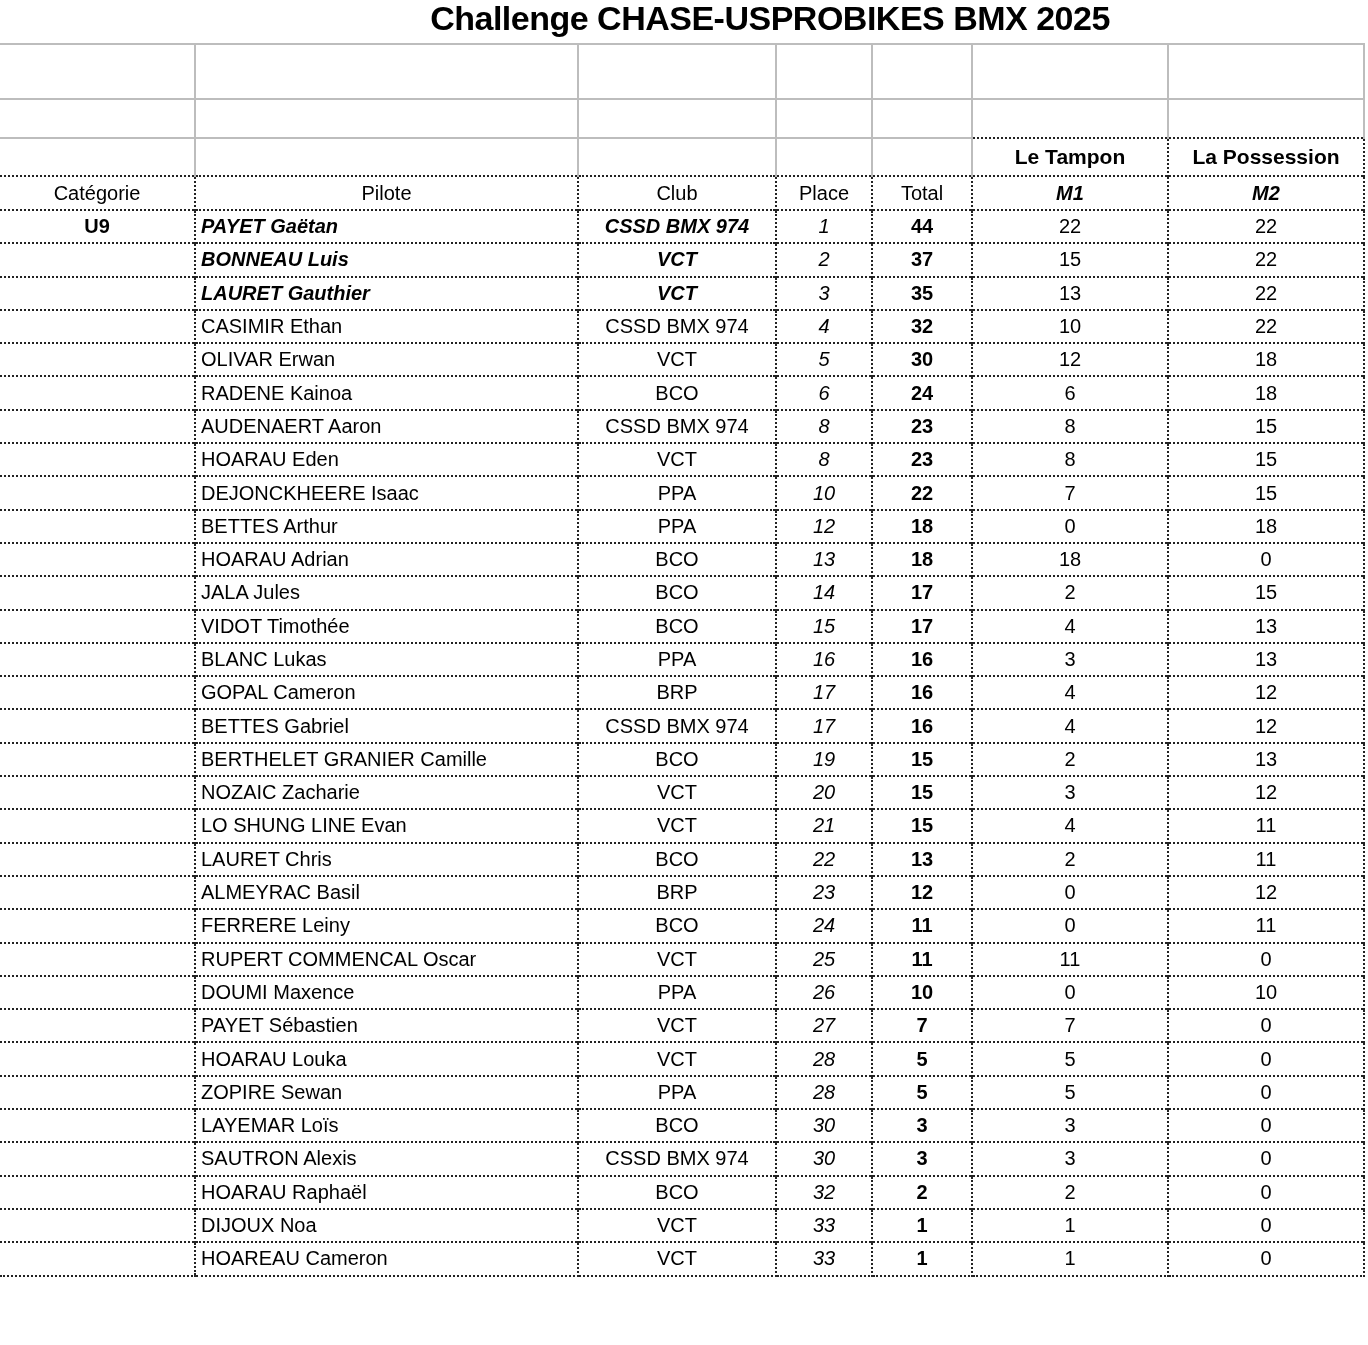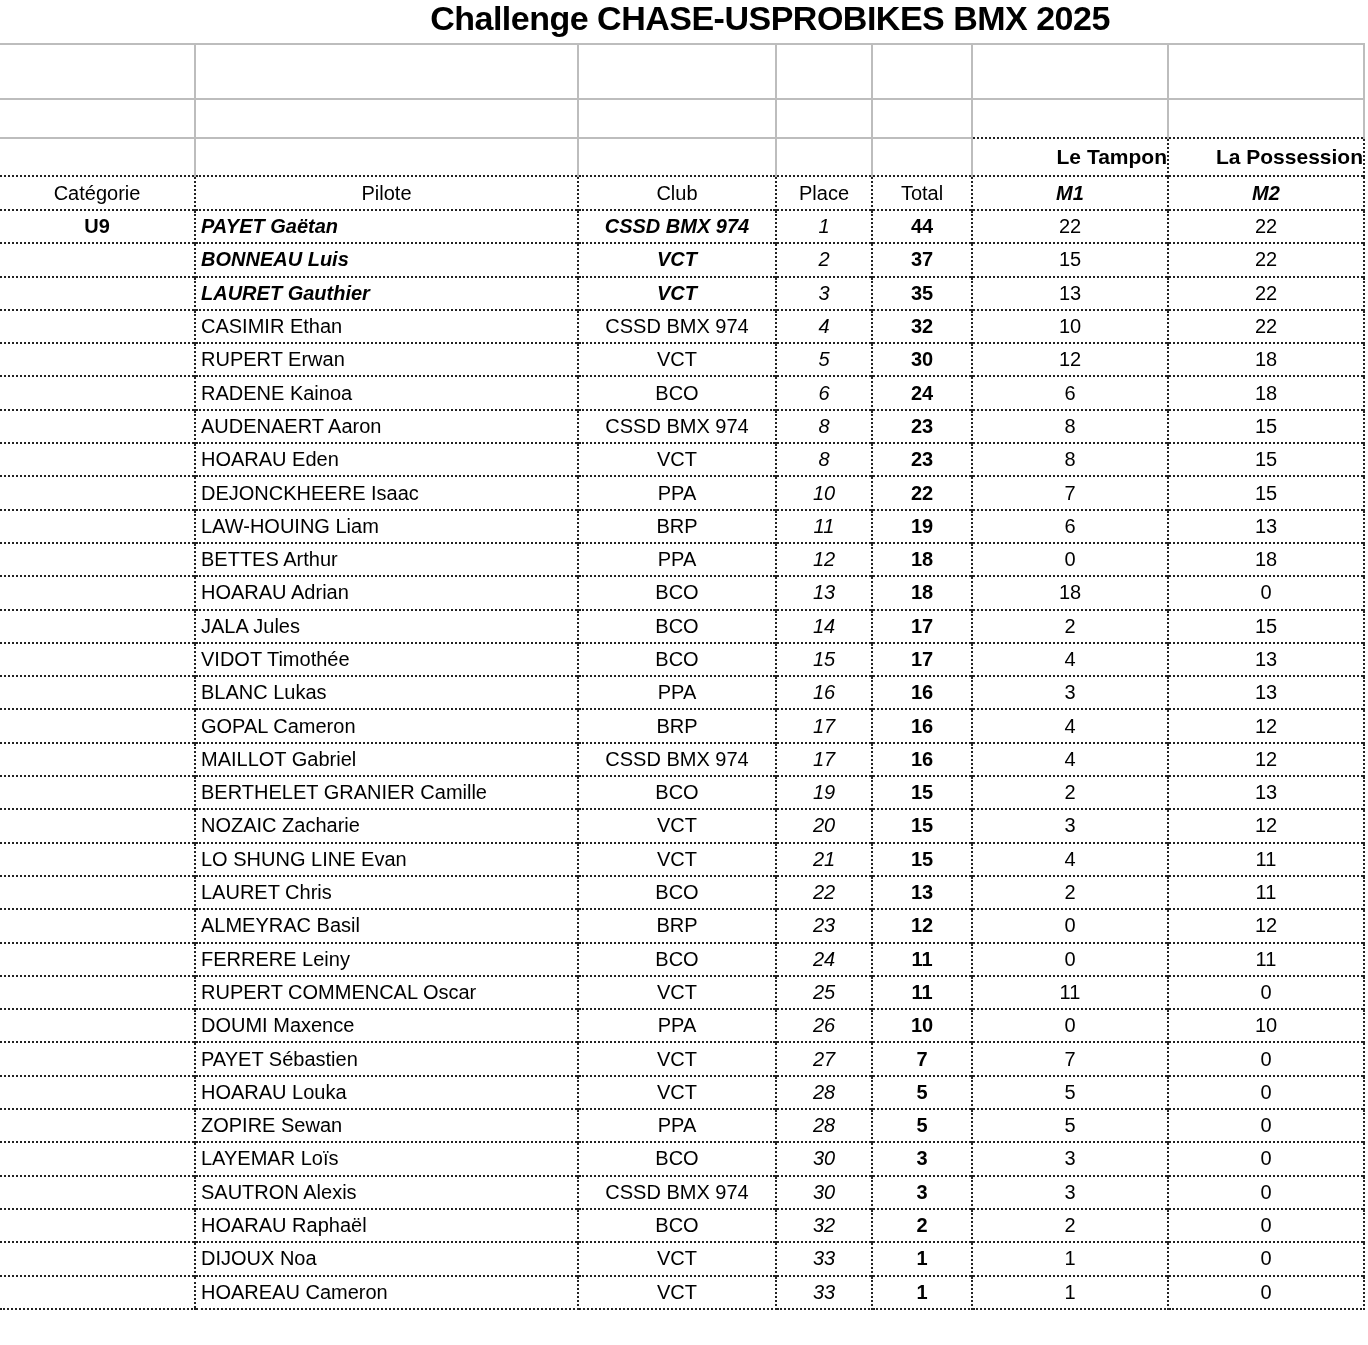--- a/index.html
+++ b/index.html
@@ -8,21 +8,21 @@
   .title { position:absolute; left:0; top:0; width:1540px; height:40px;
            text-align:center; font-weight:bold; font-size:34px; line-height:36px;
            letter-spacing:-0.5px; }
   .grid { position:absolute; left:0; top:43px; border-collapse:collapse; table-layout:fixed; }
   .grid td { padding:0; height:auto; font-size:20px; white-space:nowrap; overflow:hidden; }
   
   tr.gray td { border-top:2px solid #bdbdbd; border-right:2px solid #bdbdbd; }
   tr.gray td.c0 { border-left:none; }
   tr.g1 td { height:53px; }
   tr.g2 td { height:37px; }
-  tr.g3 td { height:36px;text-align:right; }
+  tr.g3 td { height:36px; }
   td.venue { border-top:2px dotted #222 !important; border-right:2px dotted #222 !important;
              text-align:center; font-weight:bold; vertical-align:middle; font-size:21px; }
   td.venue.first { border-left:2px dotted #222; }
   
   tr.dot td { border-top:2px dotted #222; border-right:2px dotted #222; text-align:center;
               vertical-align:middle; }
   tr.dot td.c0 { border-right:none; }
   tr.dot td.c1 { border-left:2px dotted #222; }
   tr.hdr td { height:32px; font-weight:normal; }
   tr.hdr td.mlab { font-weight:bold; font-style:italic; }
@@ -117,21 +117,21 @@
         <td class="c0 cat"></td>
         <td class="c1 pilot">CASIMIR Ethan</td>
         <td class="club">CSSD BMX 974</td>
         <td class="place">4</td>
         <td class="total">32</td>
         <td class="m1">10</td>
         <td class="m2">22</td>
       </tr>
       <tr class="dot row">
         <td class="c0 cat"></td>
-        <td class="c1 pilot">RUPERT Erwan</td>
+        <td class="c1 pilot">OLIVAR Erwan</td>
         <td class="club">VCT</td>
         <td class="place">5</td>
         <td class="total">30</td>
         <td class="m1">12</td>
         <td class="m2">18</td>
       </tr>
       <tr class="dot row">
         <td class="c0 cat"></td>
         <td class="c1 pilot">RADENE Kainoa</td>
         <td class="club">BCO</td>
@@ -159,29 +159,20 @@
         <td class="m2">15</td>
       </tr>
       <tr class="dot row">
         <td class="c0 cat"></td>
         <td class="c1 pilot">DEJONCKHEERE Isaac</td>
         <td class="club">PPA</td>
         <td class="place">10</td>
         <td class="total">22</td>
         <td class="m1">7</td>
         <td class="m2">15</td>
-      </tr>
-      <tr class="dot row">
-        <td class="c0 cat"></td>
-        <td class="c1 pilot">LAW-HOUING Liam</td>
-        <td class="club">BRP</td>
-        <td class="place">11</td>
-        <td class="total">19</td>
-        <td class="m1">6</td>
-        <td class="m2">13</td>
       </tr>
       <tr class="dot row">
         <td class="c0 cat"></td>
         <td class="c1 pilot">BETTES Arthur</td>
         <td class="club">PPA</td>
         <td class="place">12</td>
         <td class="total">18</td>
         <td class="m1">0</td>
         <td class="m2">18</td>
       </tr>
@@ -225,21 +216,21 @@
         <td class="c0 cat"></td>
         <td class="c1 pilot">GOPAL Cameron</td>
         <td class="club">BRP</td>
         <td class="place">17</td>
         <td class="total">16</td>
         <td class="m1">4</td>
         <td class="m2">12</td>
       </tr>
       <tr class="dot row">
         <td class="c0 cat"></td>
-        <td class="c1 pilot">MAILLOT Gabriel</td>
+        <td class="c1 pilot">BETTES Gabriel</td>
         <td class="club">CSSD BMX 974</td>
         <td class="place">17</td>
         <td class="total">16</td>
         <td class="m1">4</td>
         <td class="m2">12</td>
       </tr>
       <tr class="dot row">
         <td class="c0 cat"></td>
         <td class="c1 pilot">BERTHELET GRANIER Camille</td>
         <td class="club">BCO</td>

